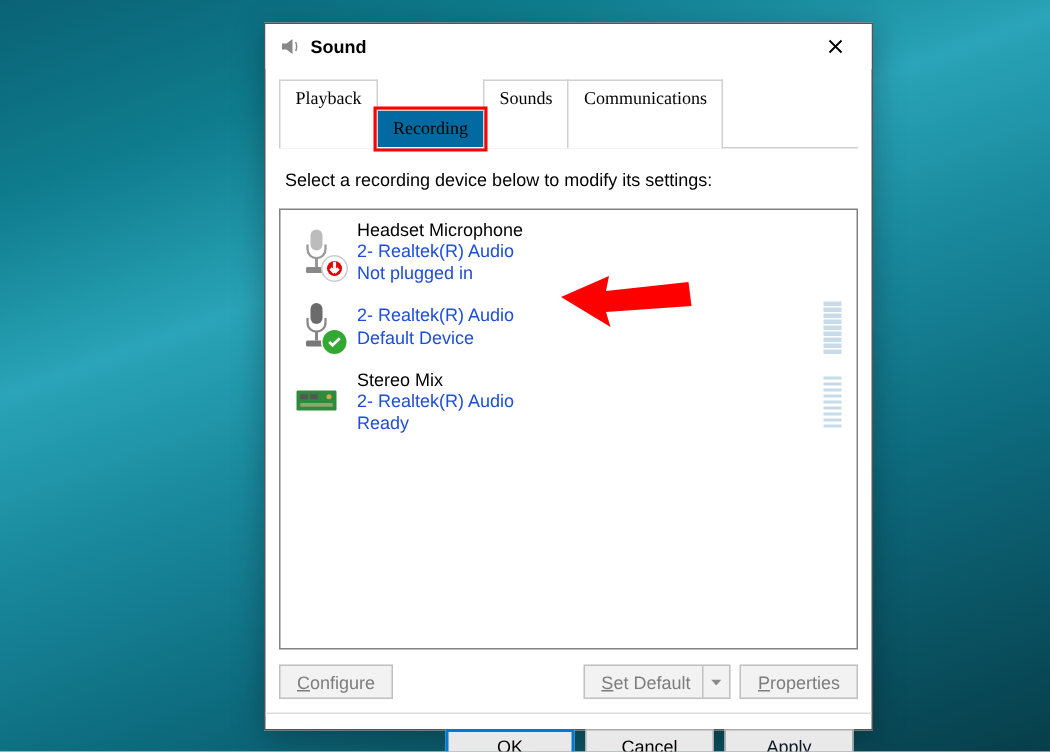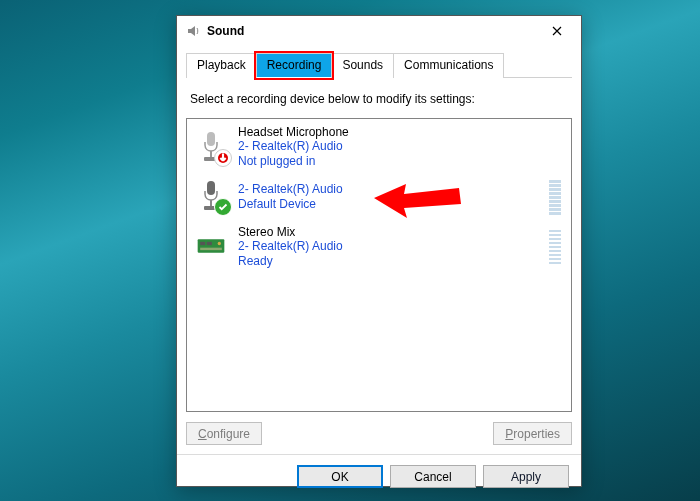--- a/index.html
+++ b/index.html
@@ -53,25 +53,27 @@
   padding: 4px 10px 5px;
   font-size: 12px;
   color: #000;
   border: 1px solid #d0d0d0;
   border-bottom: none;
   background: #fff;
   position: relative;
   top: 1px;
   margin-right: -1px;
   cursor: pointer;
+  font-family: Liberation Serif, serif;
 }
 .tab.active {
-  background: #0ea5e9;
+  background: #0369a1;
   border-bottom: 1px solid #fff;
   z-index: 2;
+  margin-top: 20px;
 }
 .tab.highlighted {
   outline: 2px solid #ff0000;
   outline-offset: 0px;
   z-index: 10;
 }
 .instruction {
   font-size: 12px;
   color: #000;
   margin: 0 4px 12px 4px;
@@ -300,20 +302,28 @@
             <div class="level-bar"></div>
             <div class="level-bar"></div>
         </div>
       </div>
 
     </div>
 
     <div class="btn-row">
       <button class="btn"><span class="mnemonic">C</span><span></span>onfigure</button>
       <span class="spacer"></span>
+      <button class="btn split">
+        <span><span class="mnemonic">S</span>et Default</span>
+        <span class="dropdown-arrow">
+          <svg viewBox="0 0 7 4">
+              <path d="M0 0l3.5 4L7 0z" fill="#8a8a8a"></path>
+            </svg>
+        </span>
+      </button>
       <button class="btn"><span class="mnemonic">P</span>roperties</button>
     </div>
   </div>
 
   <div class="footer">
     <button class="fbtn primary">OK</button>
     <button class="fbtn">Cancel</button>
     <button class="fbtn disabled">Apply</button>
   </div>
 </div>

